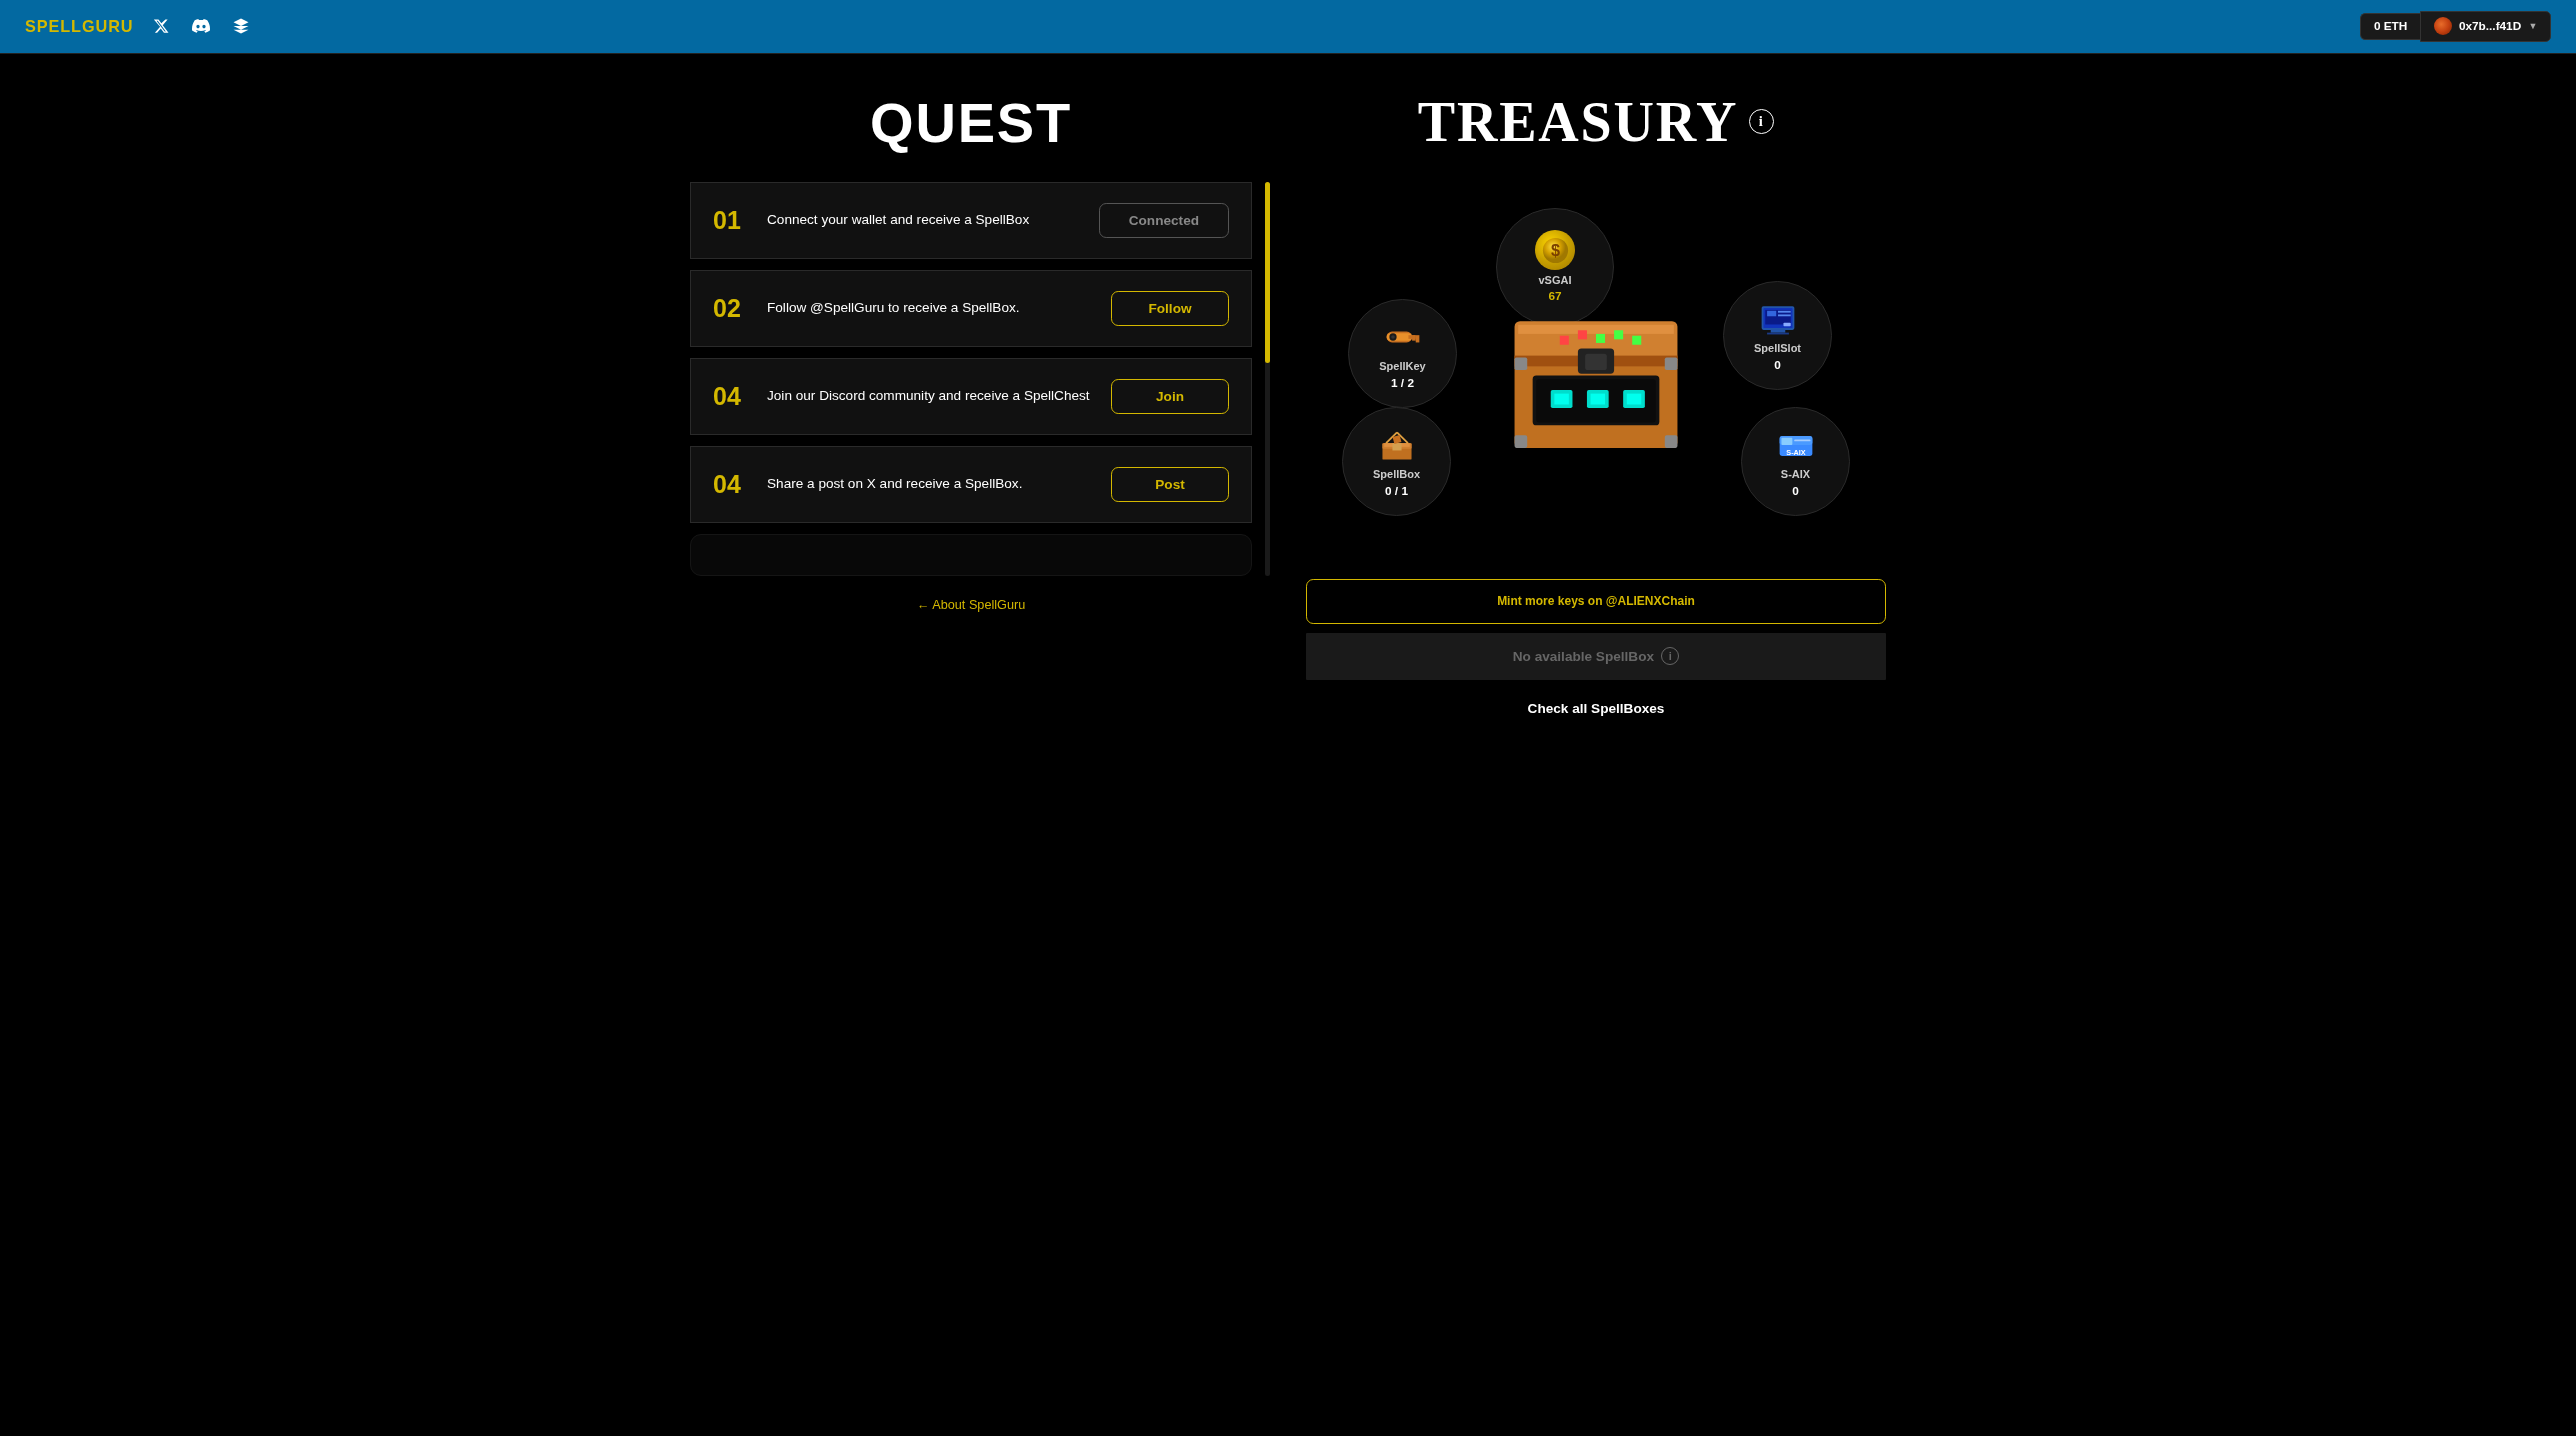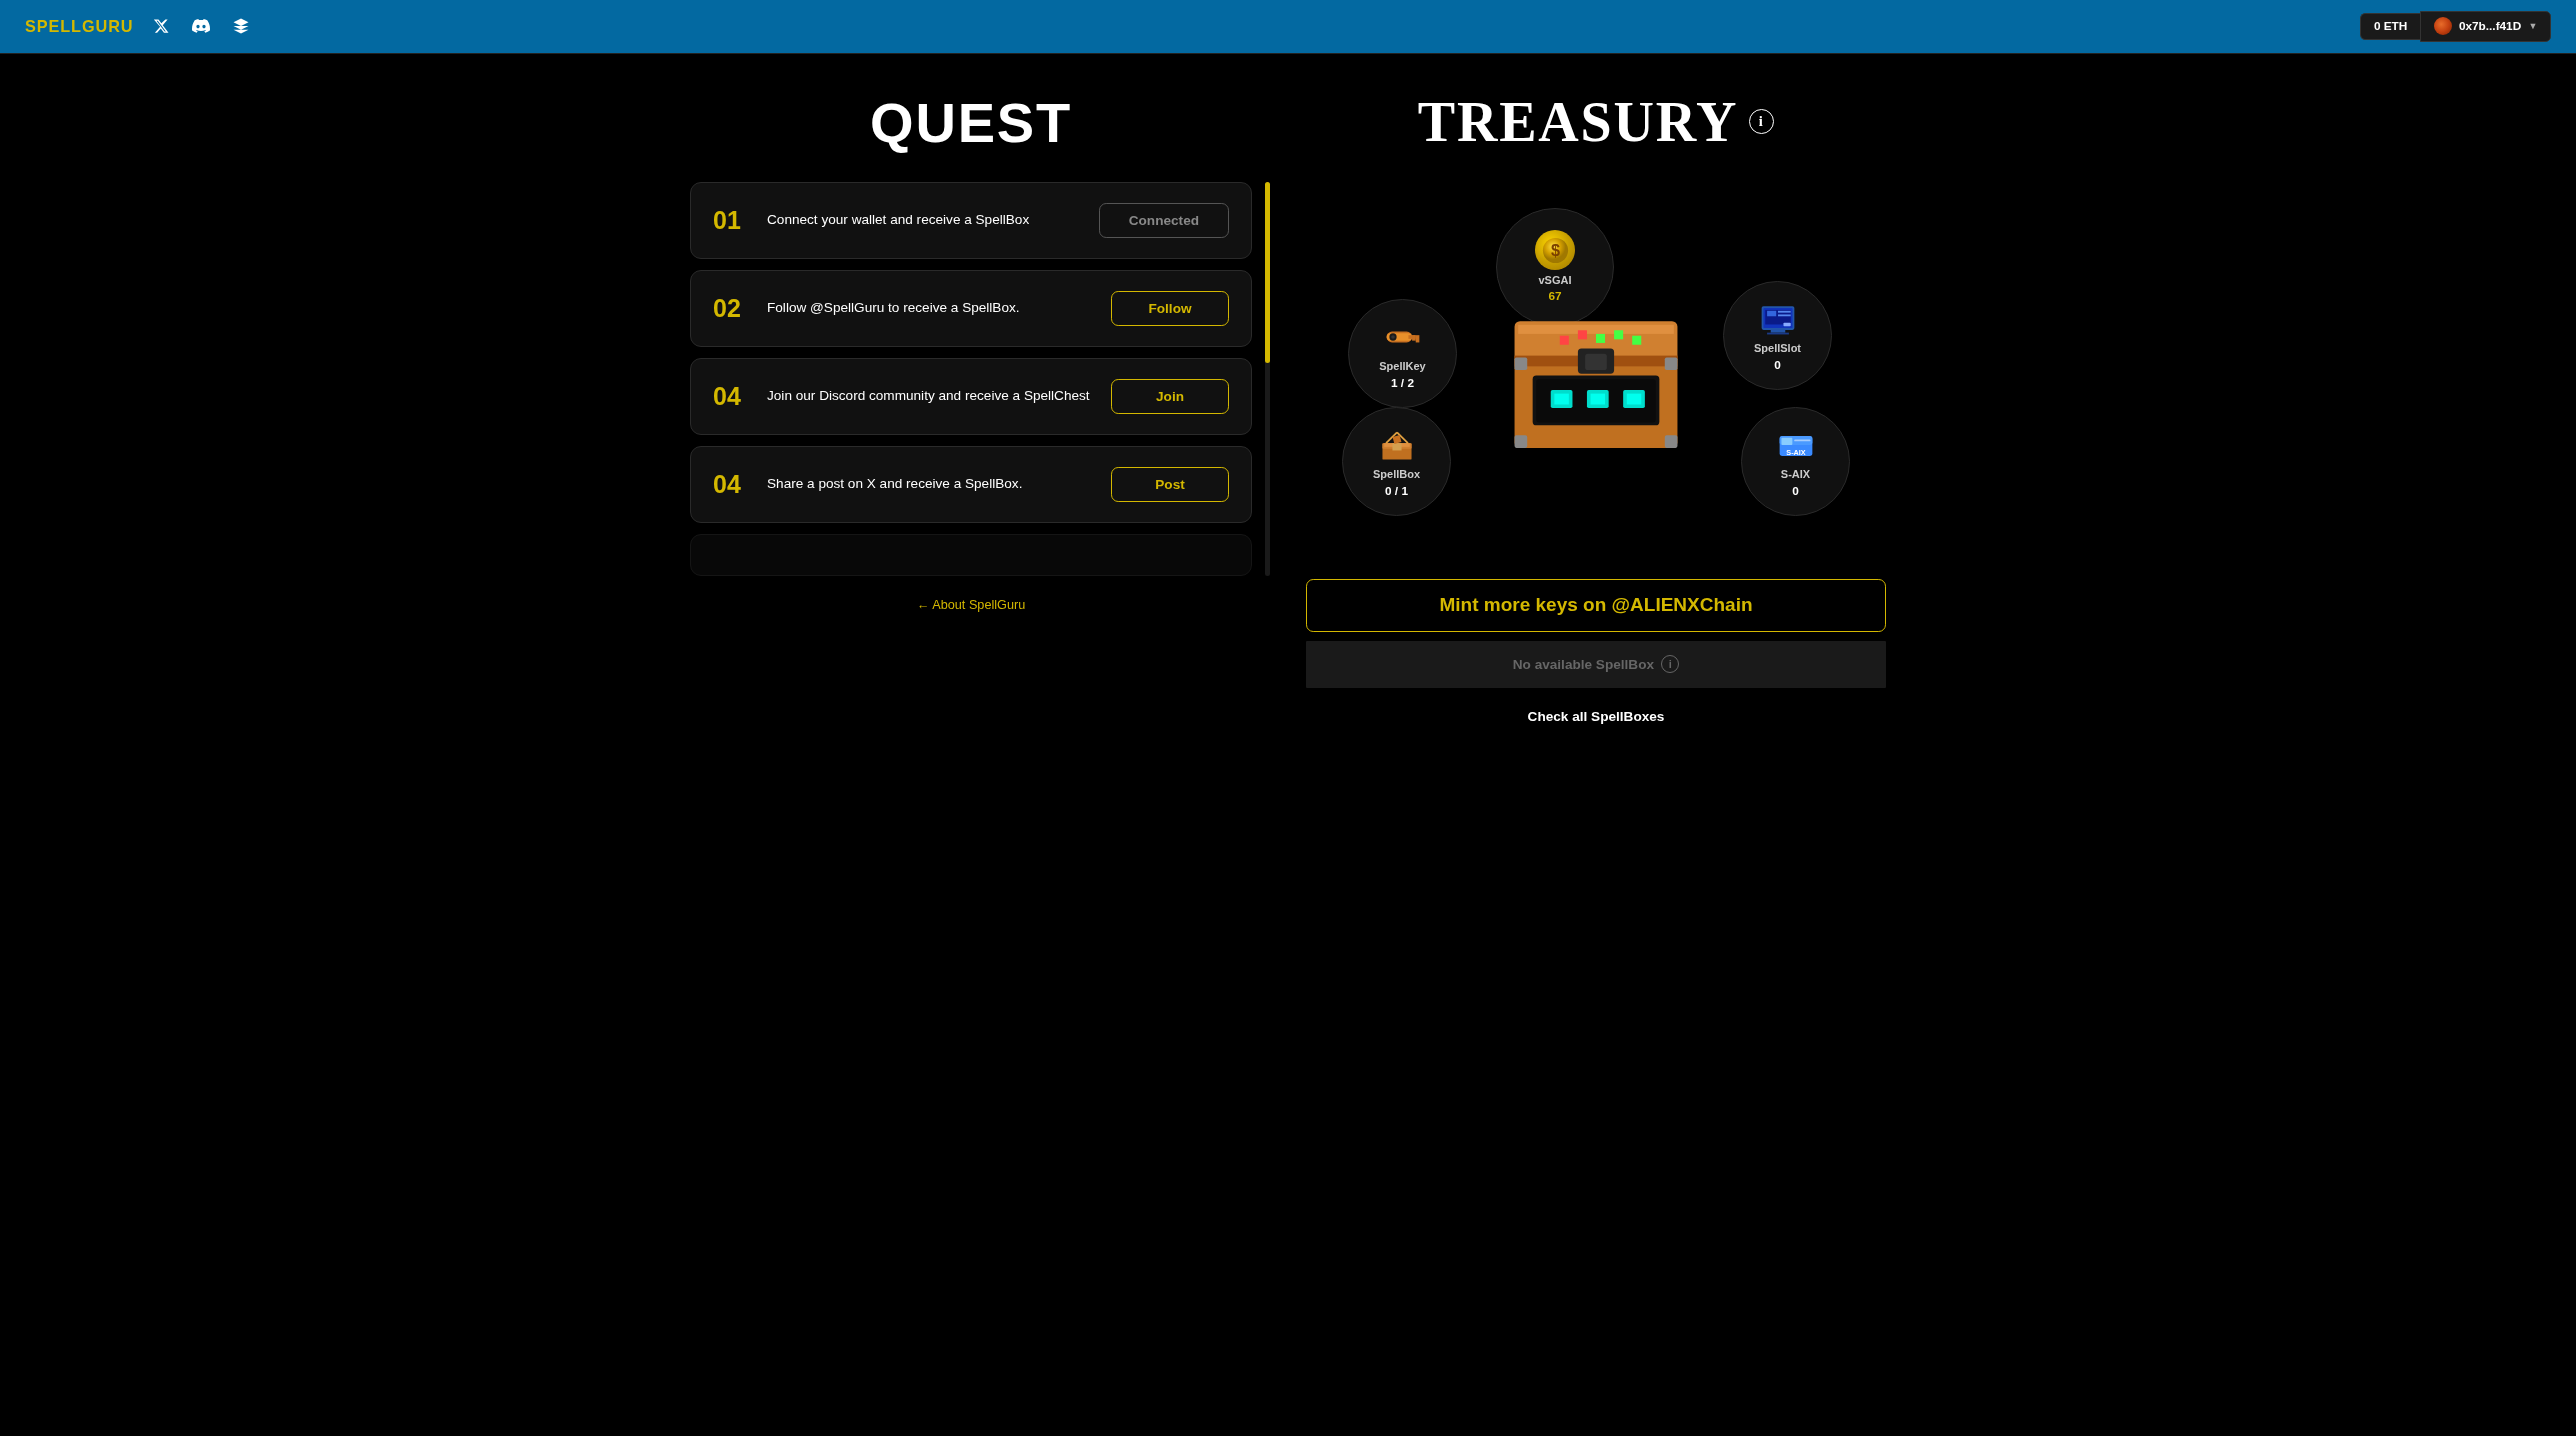--- a/index.html
+++ b/index.html
@@ -160,21 +160,21 @@
       height: 181px;
       background: #d4b800;
       border-radius: 2.7px;
       position: absolute;
       top: 0;
     }
 
     .quest-item {
       background: #111;
       border: 0.9px solid #2a2a2a;
-      border-radius: 11px;
+      border-radius: 0;
       padding: 20px 22px;
       display: flex;
       align-items: center;
       justify-content: space-between;
       gap: 14.5px;
     }
     .quest-left {
       display: flex;
       align-items: center;
       gap: 18px;
@@ -300,21 +300,21 @@
       display: flex;
       flex-direction: column;
       gap: 9px;
       margin-top: 14.5px;
     }
     .mint-btn {
       background: transparent;
       border: 1.8px solid #d4b800;
       border-radius: 7.2px;
       color: #d4b800;
-      font-size: 19px;
+      font-size: 12px;
       font-weight: 600;
       padding: 14.5px;
       text-align: center;
       cursor: pointer;
       width: 100%;
     }
     .no-spellbox-btn {
       background: #1a1a1a;
       border: none;
       border-radius: 1px;

